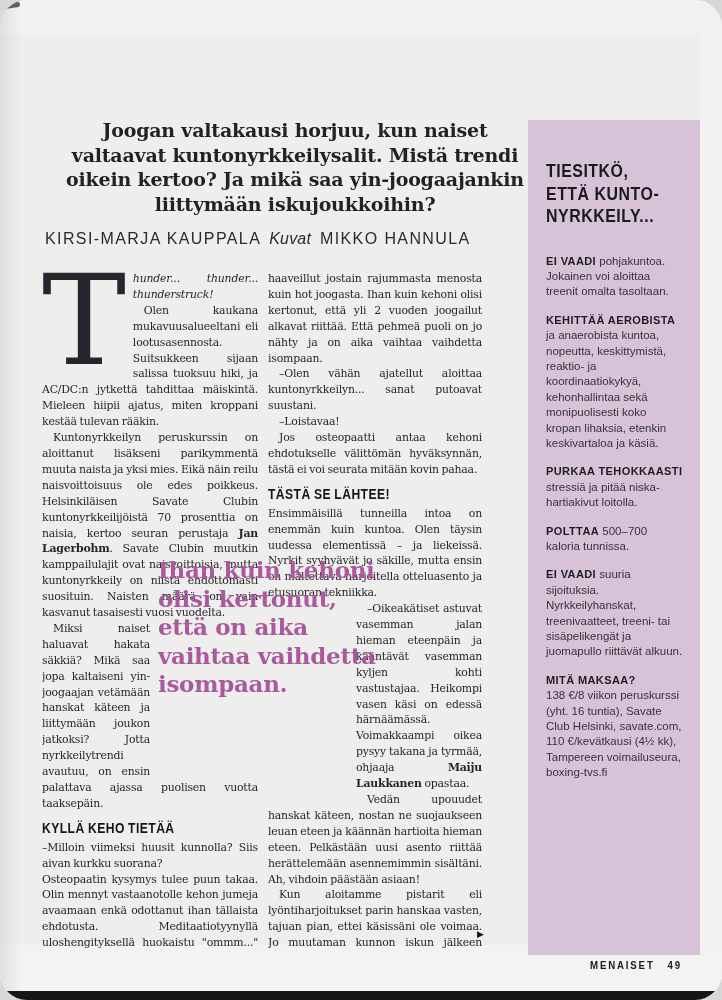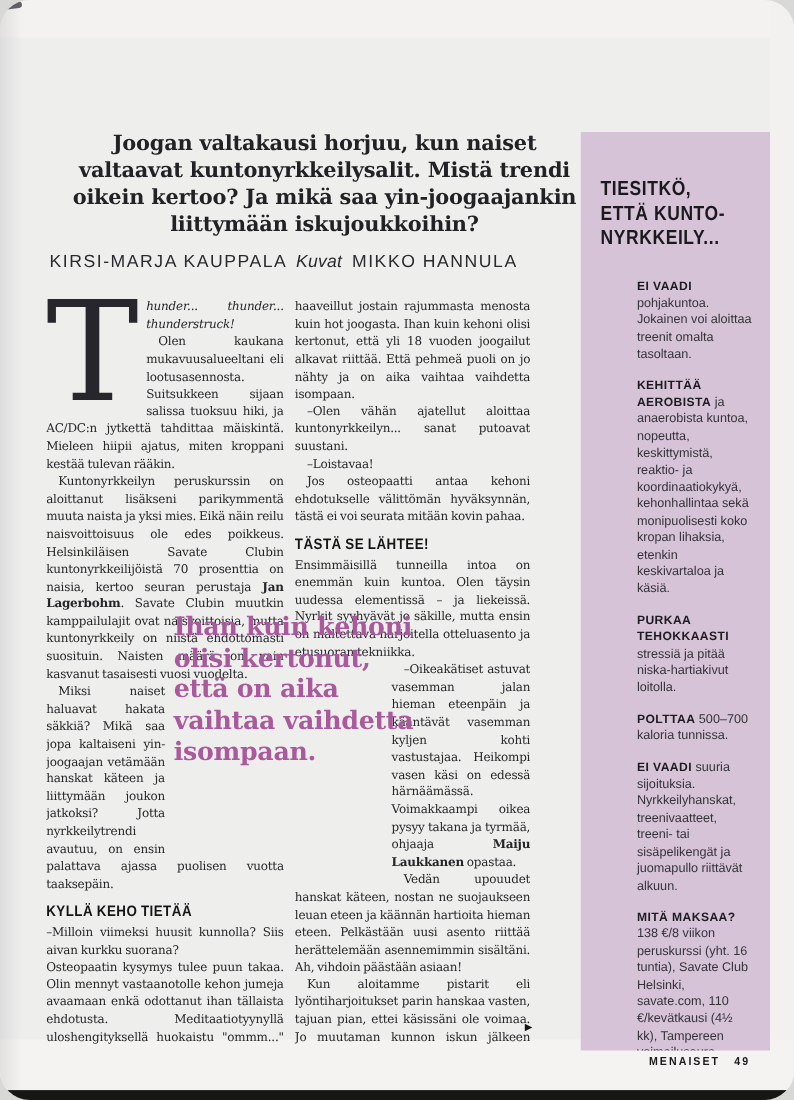--- a/index.html
+++ b/index.html
@@ -45,21 +45,21 @@
   #pullquote{position:absolute;left:158px;top:556px;width:226px;text-align:left;
     font-family:"DejaVu Serif",serif;font-weight:bold;font-size:23px;line-height:28.5px;
     letter-spacing:-.3px;}
 
   
   #sidebar{position:absolute;left:528px;top:120px;width:172px;height:835px;
     box-sizing:border-box;padding:40px 16px 0 18px;overflow:hidden;
     font-family:"Liberation Sans",sans-serif;}
   #sidebar-title{font-weight:bold;font-size:18.5px;line-height:22.5px;letter-spacing:.6px;
     color:#1a1a1d;transform:scaleX(.86);transform-origin:0 0;margin-bottom:26px;white-space:nowrap;}
-  .sb-item{font-size:11.5px;line-height:15.4px;color:#333338;margin-bottom:13px;margin-left:33px;}
+  .sb-item{font-size:11.5px;line-height:15.4px;color:#333338;margin-bottom:13px;}
   .sb-lead{font-weight:bold;font-size:11px;letter-spacing:.4px;color:#1c1c20;}
   .sb-lead.block{display:block;}
 
   
   #footer{position:absolute;right:40px;top:959px;font-family:"Liberation Sans",sans-serif;
     font-weight:bold;font-size:10.5px;letter-spacing:2px;color:#1b1b1e;transform:scaleX(.92);
     transform-origin:100% 50%;}
   #footer .pgnum{margin-left:14px;}
   #cont-arrow{position:absolute;left:477px;top:929px;font-size:9px;color:#151515;
     font-family:"DejaVu Sans",sans-serif;}
@@ -88,21 +88,21 @@
 
   <div id="col1" class="col">
       <p class="bp"><span class="dropcap">T</span><span class="it">hunder...  thunder... thunderstruck!</span><br><span class="tab"></span><span>Olen kaukana mukavuusalueeltani eli lootusasennosta. Suitsukkeen sijaan salissa tuoksuu hiki, ja AC/DC:n jytkettä tahdittaa mäiskintä. Mieleen hiipii ajatus, miten kroppani kestää tulevan rääkin.</span></p>
       <p class="bp ind"><span>Kuntonyrkkeilyn peruskurssin on aloittanut lisäkseni parikymmentä muuta naista ja yksi mies. Eikä näin reilu naisvoittoisuus ole edes poikkeus. Helsinkiläisen Savate Clubin kuntonyrkkeilijöistä 70 prosenttia on naisia, kertoo seuran perustaja </span><span class="bd">Jan Lagerbohm</span><span>. Savate Clubin muutkin kamppailulajit ovat naisvoittoisia, mutta kuntonyrkkeily on niistä ehdottomasti suosituin. Naisten määrä on vain kasvanut tasaisesti vuosi vuodelta.</span></p>
       <p class="bp ind"><span class="sp-r"></span><span>Miksi naiset haluavat hakata säkkiä? Mikä saa jopa kaltaiseni yin-joogaajan vetämään hanskat käteen ja liittymään joukon jatkoksi? Jotta nyrkkeilytrendi avautuu, on ensin palattava ajassa puolisen vuotta taaksepäin.</span></p>
       <h3 class="sec-h">KYLLÄ KEHO TIETÄÄ</h3>
       <p class="bp"><span>–Milloin viimeksi huusit kunnolla? Siis aivan kurkku suorana?</span></p>
       <p class="bp"><span>Osteopaatin kysymys tulee puun takaa. Olin mennyt vastaanotolle kehon jumeja avaamaan enkä odottanut ihan tällaista ehdotusta. Meditaatiotyynyllä uloshengityksellä huokaistu "ommm..." ei ehkä täytä vaatimuksia. Eikä juoksulenkillä puoliääneen mumistu "idiootti", kun pyöräilijä ohittaa viiden sentin päästä.</span></p>
     </div>
   <div id="col2" class="col">
-      <p class="bp"><span>haaveillut jostain rajummasta menosta kuin hot joogasta. Ihan kuin kehoni olisi kertonut, että yli 18 vuoden joogailut alkavat riittää. Että pehmeä puoli on jo nähty ja on aika vaihtaa vaihdetta isompaan.</span></p>
+      <p class="bp"><span>haaveillut jostain rajummasta menosta kuin hot joogasta. Ihan kuin kehoni olisi kertonut, että yli 2 vuoden joogailut alkavat riittää. Että pehmeä puoli on jo nähty ja on aika vaihtaa vaihdetta isompaan.</span></p>
       <p class="bp ind"><span>–Olen vähän ajatellut aloittaa kuntonyrkkeilyn... sanat putoavat suustani.</span></p>
       <p class="bp ind"><span>–Loistavaa!</span></p>
       <p class="bp ind"><span>Jos osteopaatti antaa kehoni ehdotukselle välittömän hyväksynnän, tästä ei voi seurata mitään kovin pahaa.</span></p>
       <h3 class="sec-h">TÄSTÄ SE LÄHTEE!</h3>
       <p class="bp"><span>Ensimmäisillä tunneilla intoa on enemmän kuin kuntoa. Olen täysin uudessa elementissä – ja liekeissä. Nyrkit syyhyävät jo säkille, mutta ensin on maltettava harjoitella otteluasento ja etusuoran tekniikka.</span></p>
       <p class="bp ind"><span class="sp-l"></span><span>–Oikeakätiset astuvat vasemman jalan hieman eteenpäin ja kääntävät vasemman kyljen kohti vastustajaa. Heikompi vasen käsi on edessä härnäämässä. Voimakkaampi oikea pysyy takana ja tyrmää, ohjaaja </span><span class="bd">Maiju Laukkanen</span><span> opastaa.</span></p>
       <p class="bp ind"><span>Vedän upouudet hanskat käteen, nostan ne suojaukseen leuan eteen ja käännän hartioita hieman eteen. Pelkästään uusi asento riittää herättelemään asennemimmin sisältäni. Ah, vihdoin päästään asiaan!</span></p>
       <p class="bp ind"><span>Kun aloitamme pistarit eli lyöntiharjoitukset parin hanskaa vasten, tajuan pian, ettei käsissäni ole voimaa. Jo muutaman kunnon iskun jälkeen tekee mieli lepuuttaa käsivarsia. Tyypillinen aloittelijan virhe: olen yrittänyt lyödä pelkillä käsivoimilla. Ohjaaja lohduttaa, että useimmat alkavat oivaltaa vasta peruskurssin lopussa, mistä voima iskuihin oikeasti tulee: ei käsistä, vaan coresta eli keskivartalon lihaksista ja lantiosta. Oivalluksen siirtämiseen käytäntöön on kuitenkin vielä matkaa.</span></p>
     </div>
 

